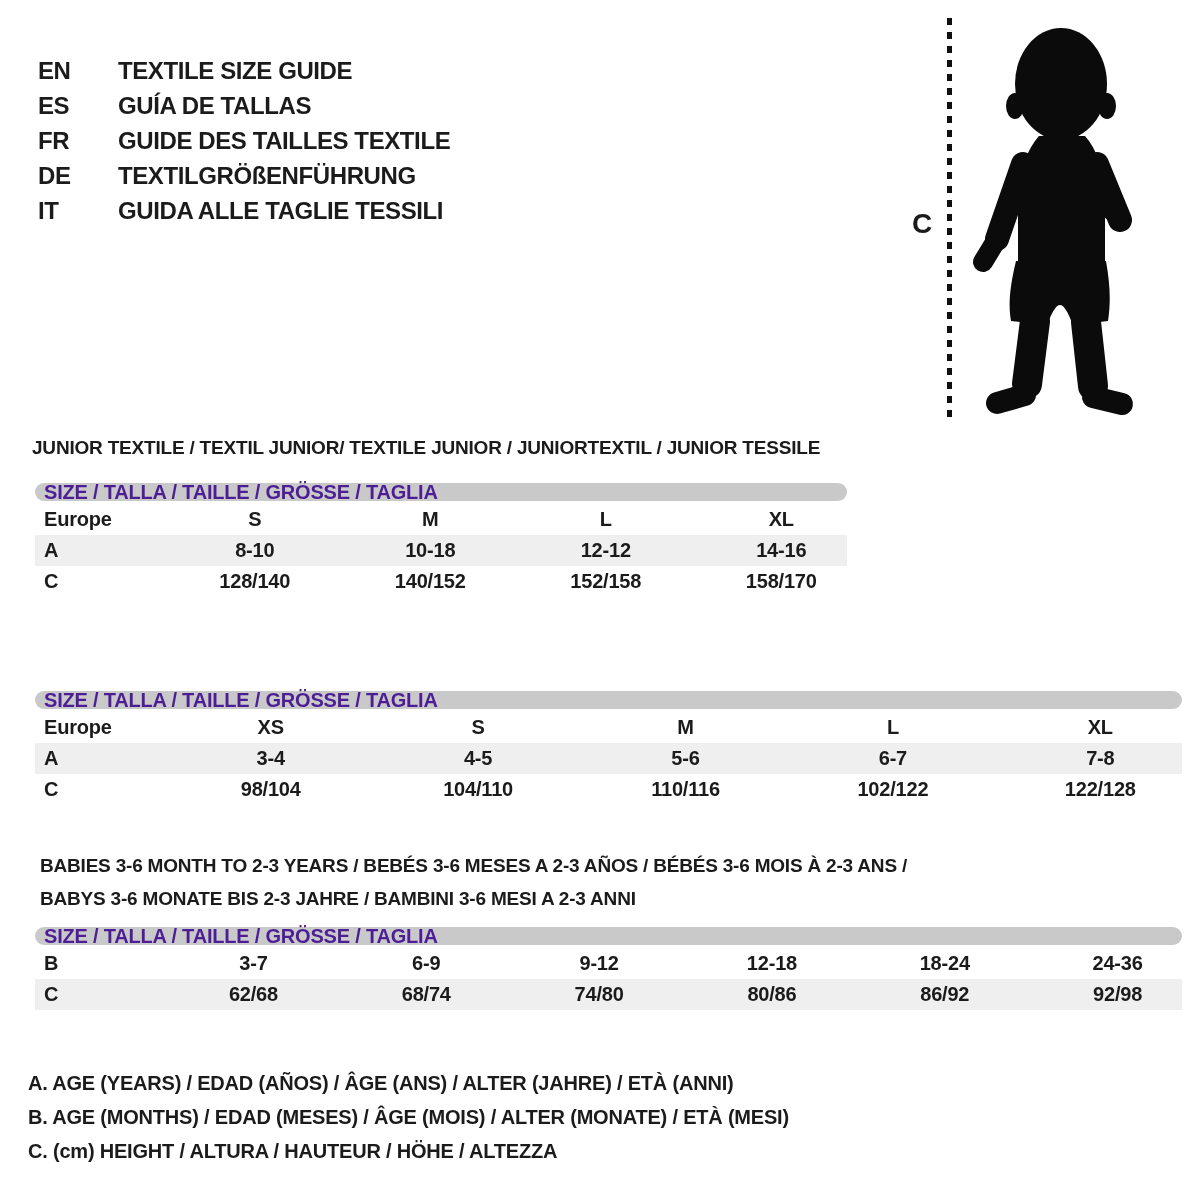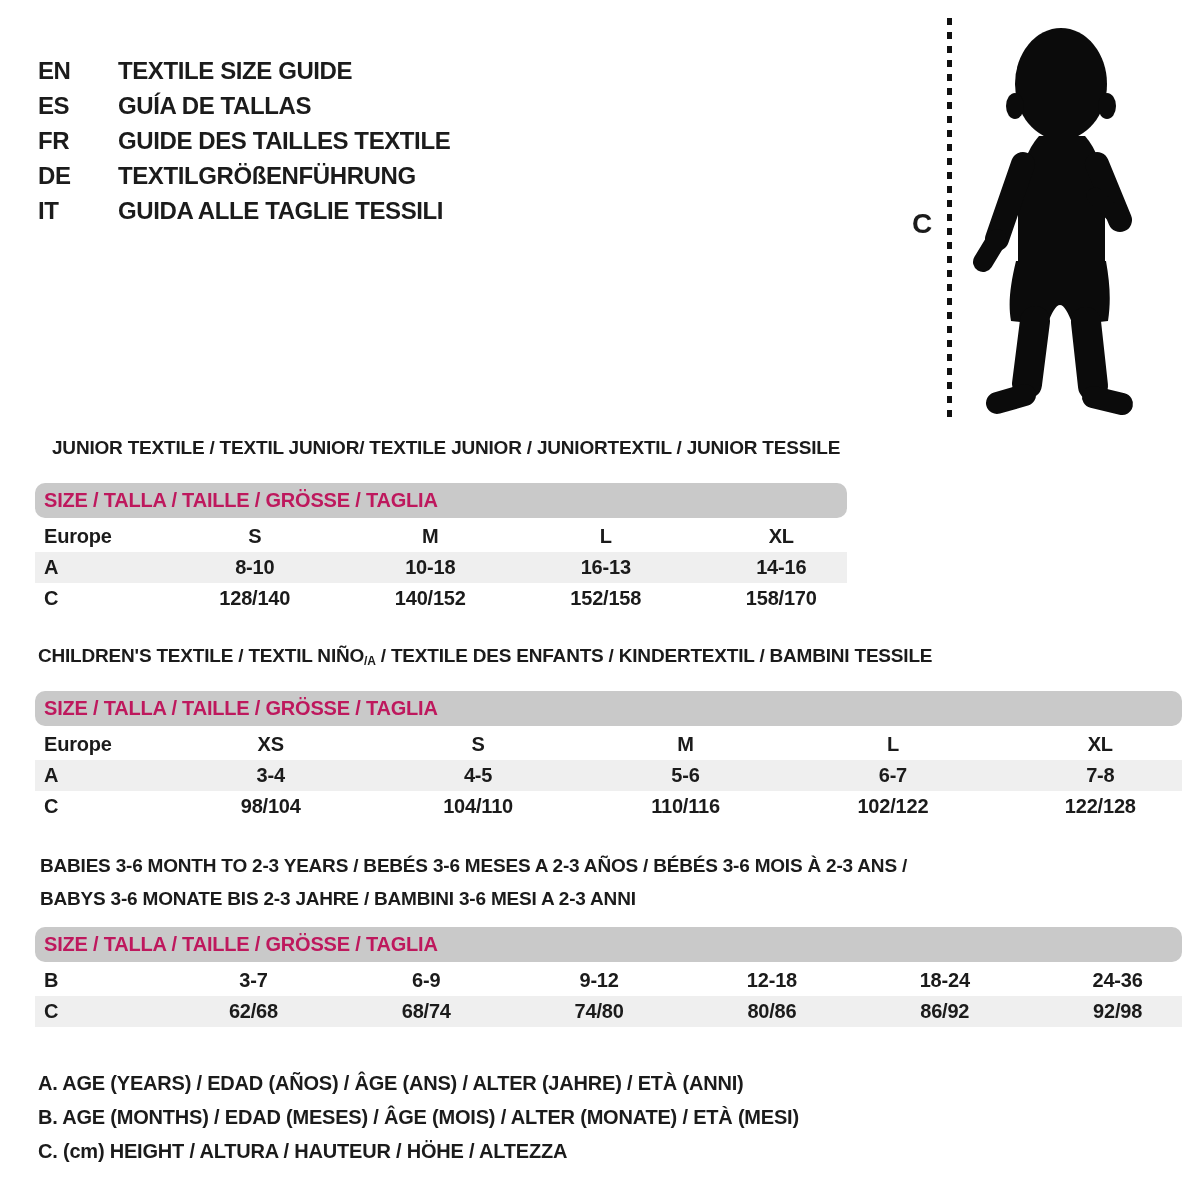--- a/index.html
+++ b/index.html
@@ -25,44 +25,44 @@
   .figure{position:absolute;left:900px;top:12px;width:290px;height:415px;}
   .measure-label{position:absolute;left:12px;top:196px;font-size:28px;font-weight:700;}
   .dashed-line{
     position:absolute;left:47px;top:6px;width:5px;height:400px;
     background:repeating-linear-gradient(to bottom,#101010 0 7px,transparent 7px 14px);
   }
   .silhouette{position:absolute;left:65px;top:12px;}
 
   
   .section-title{position:absolute;font-size:19px;font-weight:700;letter-spacing:-0.2px;white-space:nowrap;line-height:21px;}
-  .title-junior{left:52px;top:437px;}
+  .title-junior{left:32px;top:437px;}
   .title-children{left:38px;top:645px;}
   .title-babies{left:40px;top:849px;line-height:33px;}
   .sub-small{font-size:12px;vertical-align:-3px;font-weight:700;}
 
   
   .size-table{position:absolute;font-weight:700;}
   .tbl-junior{left:35px;top:483px;width:812px;}
   .tbl-children{left:35px;top:691px;width:1147px;}
   .tbl-babies{left:35px;top:927px;width:1147px;}
   .size-bar{
-    height:35px;background:var(--bar-gray);display:flex;align-items:center;
-    padding-left:9px;font-size:20px;letter-spacing:-0.2px;color:#be185d;margin-bottom:3px;border-radius:10px;
+    height:18px;background:var(--bar-gray);display:flex;align-items:center;
+    padding-left:9px;font-size:20px;letter-spacing:-0.2px;color:#4c1d95;margin-bottom:3px;border-radius:10px;
   }
   .trow{display:grid;height:31px;align-items:center;font-size:20px;letter-spacing:-0.2px;gap:44px;}
   .tbl-junior .trow{grid-template-columns:110px repeat(4,1fr);}
   .tbl-children .trow{grid-template-columns:110px repeat(5,1fr);}
   .tbl-babies .trow{grid-template-columns:110px repeat(6,1fr);}
   .trow .label{text-align:left;padding-left:9px;}
   .trow .val{text-align:center;}
   .trow.shaded{background:var(--row-gray);}
 
   
-  .legend{position:absolute;left:38px;top:1066px;font-size:20px;font-weight:700;letter-spacing:-0.2px;line-height:34px;white-space:nowrap;}
+  .legend{position:absolute;left:28px;top:1066px;font-size:20px;font-weight:700;letter-spacing:-0.2px;line-height:34px;white-space:nowrap;}
 </style>
 </head>
 <body>
 
 <div class="page">
 
   <section class="lang-list">
     <div class="lang-row">
       <span class="lang-code">EN</span>
       <span class="lang-label">TEXTILE SIZE GUIDE</span>
@@ -114,35 +114,32 @@
       <span class="label">Europe</span>
       <span class="val">S</span>
       <span class="val">M</span>
       <span class="val">L</span>
       <span class="val">XL</span>
     </div>
     <div class="trow shaded">
       <span class="label">A</span>
       <span class="val">8-10</span>
       <span class="val">10-18</span>
-      <span class="val">16-13</span>
+      <span class="val">12-12</span>
       <span class="val">14-16</span>
     </div>
     <div class="trow">
       <span class="label">C</span>
       <span class="val">128/140</span>
       <span class="val">140/152</span>
       <span class="val">152/158</span>
       <span class="val">158/170</span>
     </div>
   </div>
 
-  <div class="section-title title-children">
-    <span>CHILDREN'S TEXTILE / TEXTIL NIÑO</span><span class="sub-small">/A</span><span> / TEXTILE DES ENFANTS / KINDERTEXTIL / BAMBINI TESSILE</span>
-  </div>
   <div class="size-table tbl-children">
     <div class="size-bar">
       <span>SIZE / TALLA / TAILLE / GRÖSSE / TAGLIA</span>
     </div>
     <div class="trow">
       <span class="label">Europe</span>
       <span class="val">XS</span>
       <span class="val">S</span>
       <span class="val">M</span>
       <span class="val">L</span>

